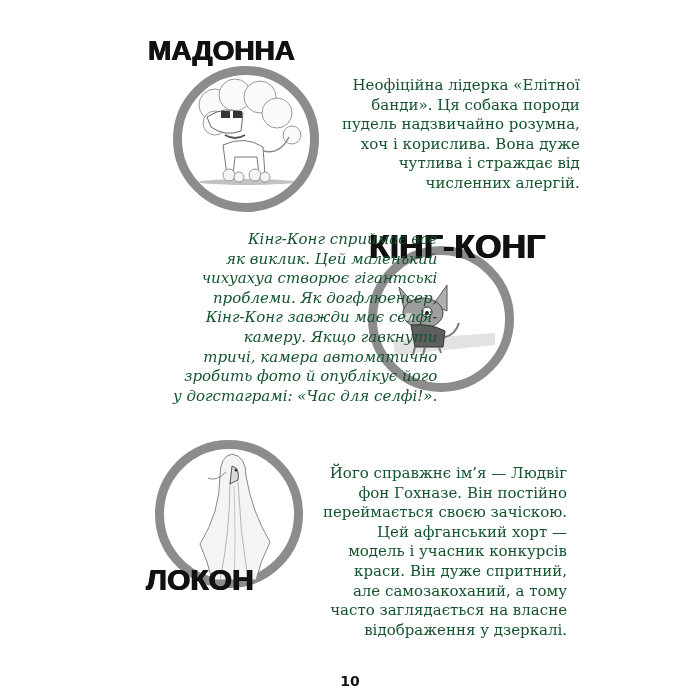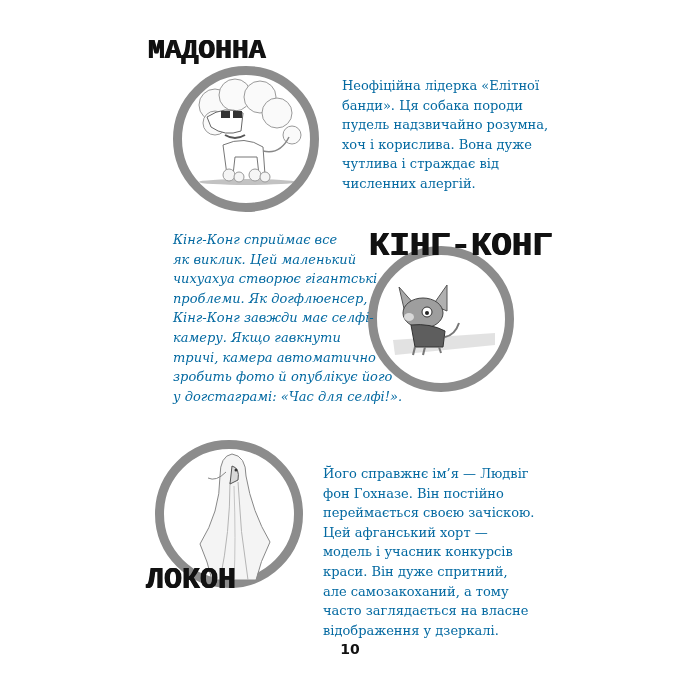--- a/index.html
+++ b/index.html
@@ -4,32 +4,32 @@
   <style>
     html, body { margin: 0; padding: 0; background: #ffffff; }
     body { width: 700px; height: 700px; position: relative; overflow: hidden; }
     .page { position: absolute; left: 0; top: 0; width: 700px; height: 700px; background: #fff; }
     .ring {
       position: absolute; border-radius: 50%;
       border: 9px solid #8c8c8c; background: #ffffff; box-sizing: border-box;
     }
     .art { position: absolute; }
     .name {
-      position: absolute; font-family: Liberation Mono, monospace; font-weight: bold;
+      position: absolute; font-family: Liberation Sans, sans-serif; font-weight: bold;
       color: #111; letter-spacing: 0px; white-space: nowrap; line-height: 1;
       text-shadow: 0.6px 0 0 #111, -0.6px 0 0 #111;
       transform-origin: left top;
     }
     .body-text {
-      position: absolute; font-family: "DejaVu Serif", serif; font-size: 13px;
-      color: #0369a1; line-height: 19.6px; white-space: pre-line;
+      position: absolute; font-family: "DejaVu Serif", serif; font-size: 15px;
+      color: #14532d; line-height: 19.6px; white-space: pre-line; text-align: right;
     }
     .page-num {
       position: absolute; font-family: "DejaVu Sans", sans-serif; font-weight: bold;
-      font-size: 14px; color: #111; left: 0; width: 700px; text-align: center; top: 641px;
+      font-size: 14px; color: #111; left: 0; width: 700px; text-align: center; top: 673px;
     }
   </style>
 </head>
 <body>
 
 <div class="page">
 
   <section>
     <div class="ring" style="left:173px; top:66px; width:146px; height:146px;"></div>
     <svg class="art" style="left:185px; top:75px;" width="125" height="125" viewBox="0 0 125 125">

